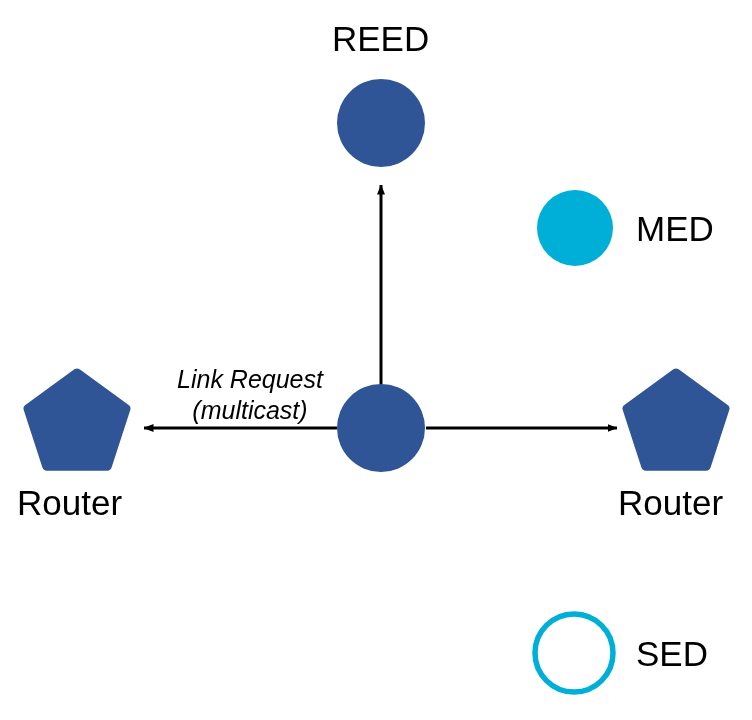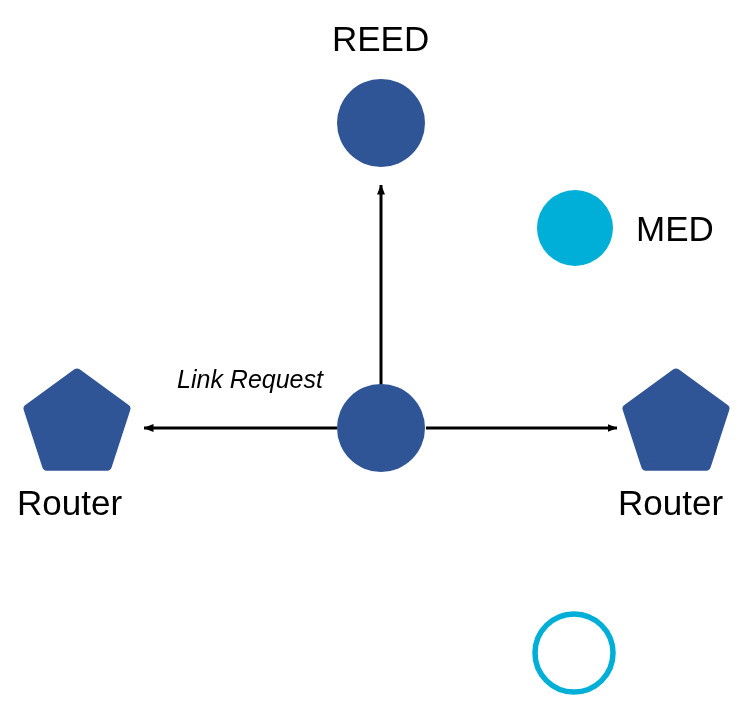--- a/index.html
+++ b/index.html
@@ -82,18 +82,20 @@
   </svg>
 
   <div class="node-label" style="left:332px; top:21px;">REED</div>
 
   <div class="node-label" style="left:636px; top:211px;">MED</div>
 
   <div class="node-label" style="left:17px; top:485px;">Router</div>
 
   <div class="node-label" style="left:618px; top:485px;">Router</div>
 
+  <div class="node-label" style="left:636px; top:636px;">SED</div>
 
   <div class="edge-label" style="left:160px; top:364px; width:180px;">
     <span>Link Request</span>
+    <span class="line2">(multicast)</span>
   </div>
 
 </div>
 
 </body></html>

